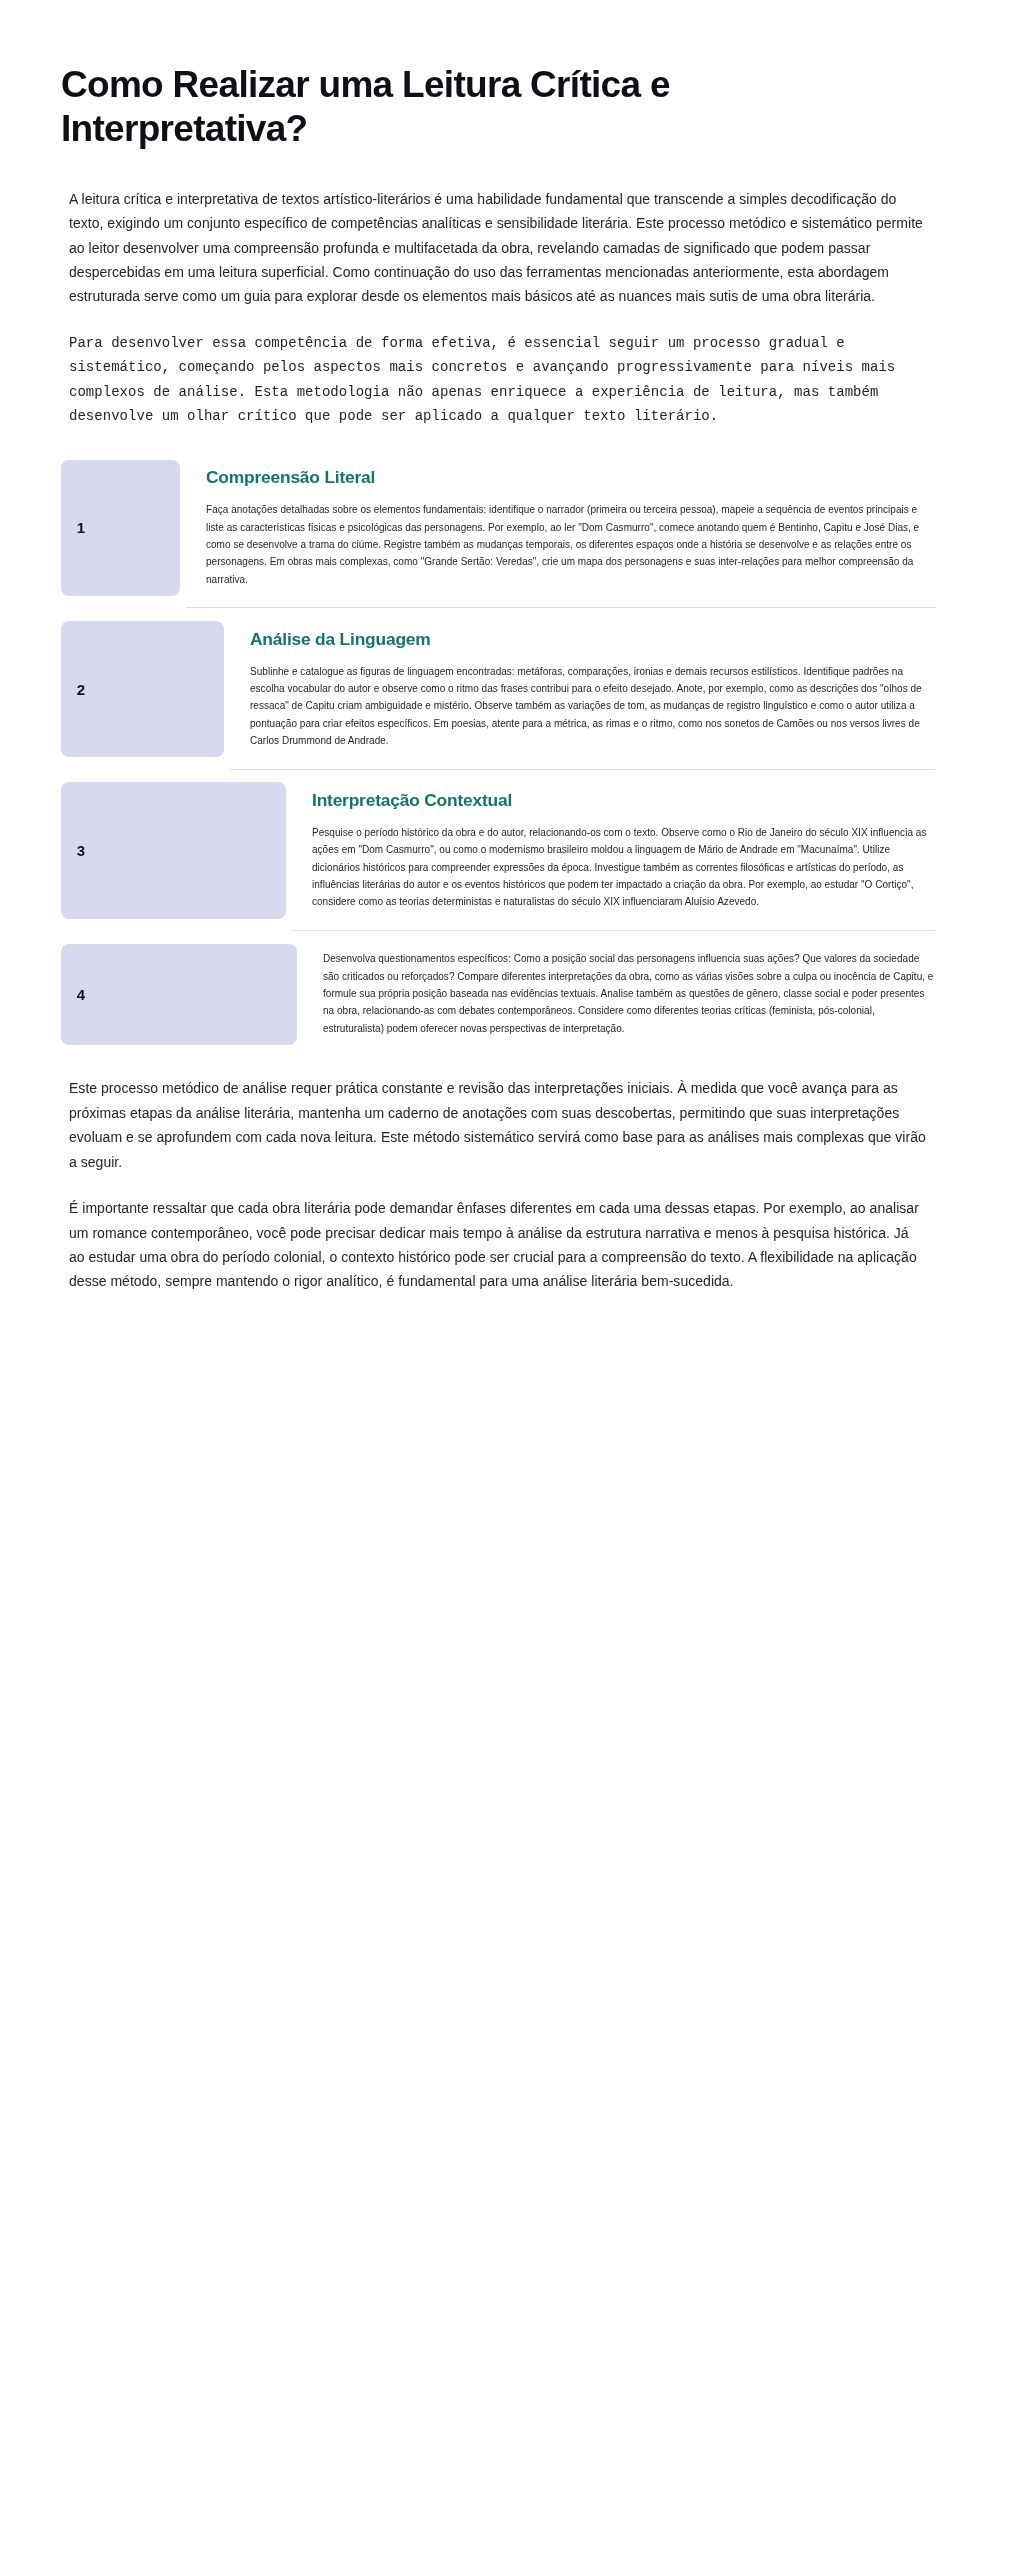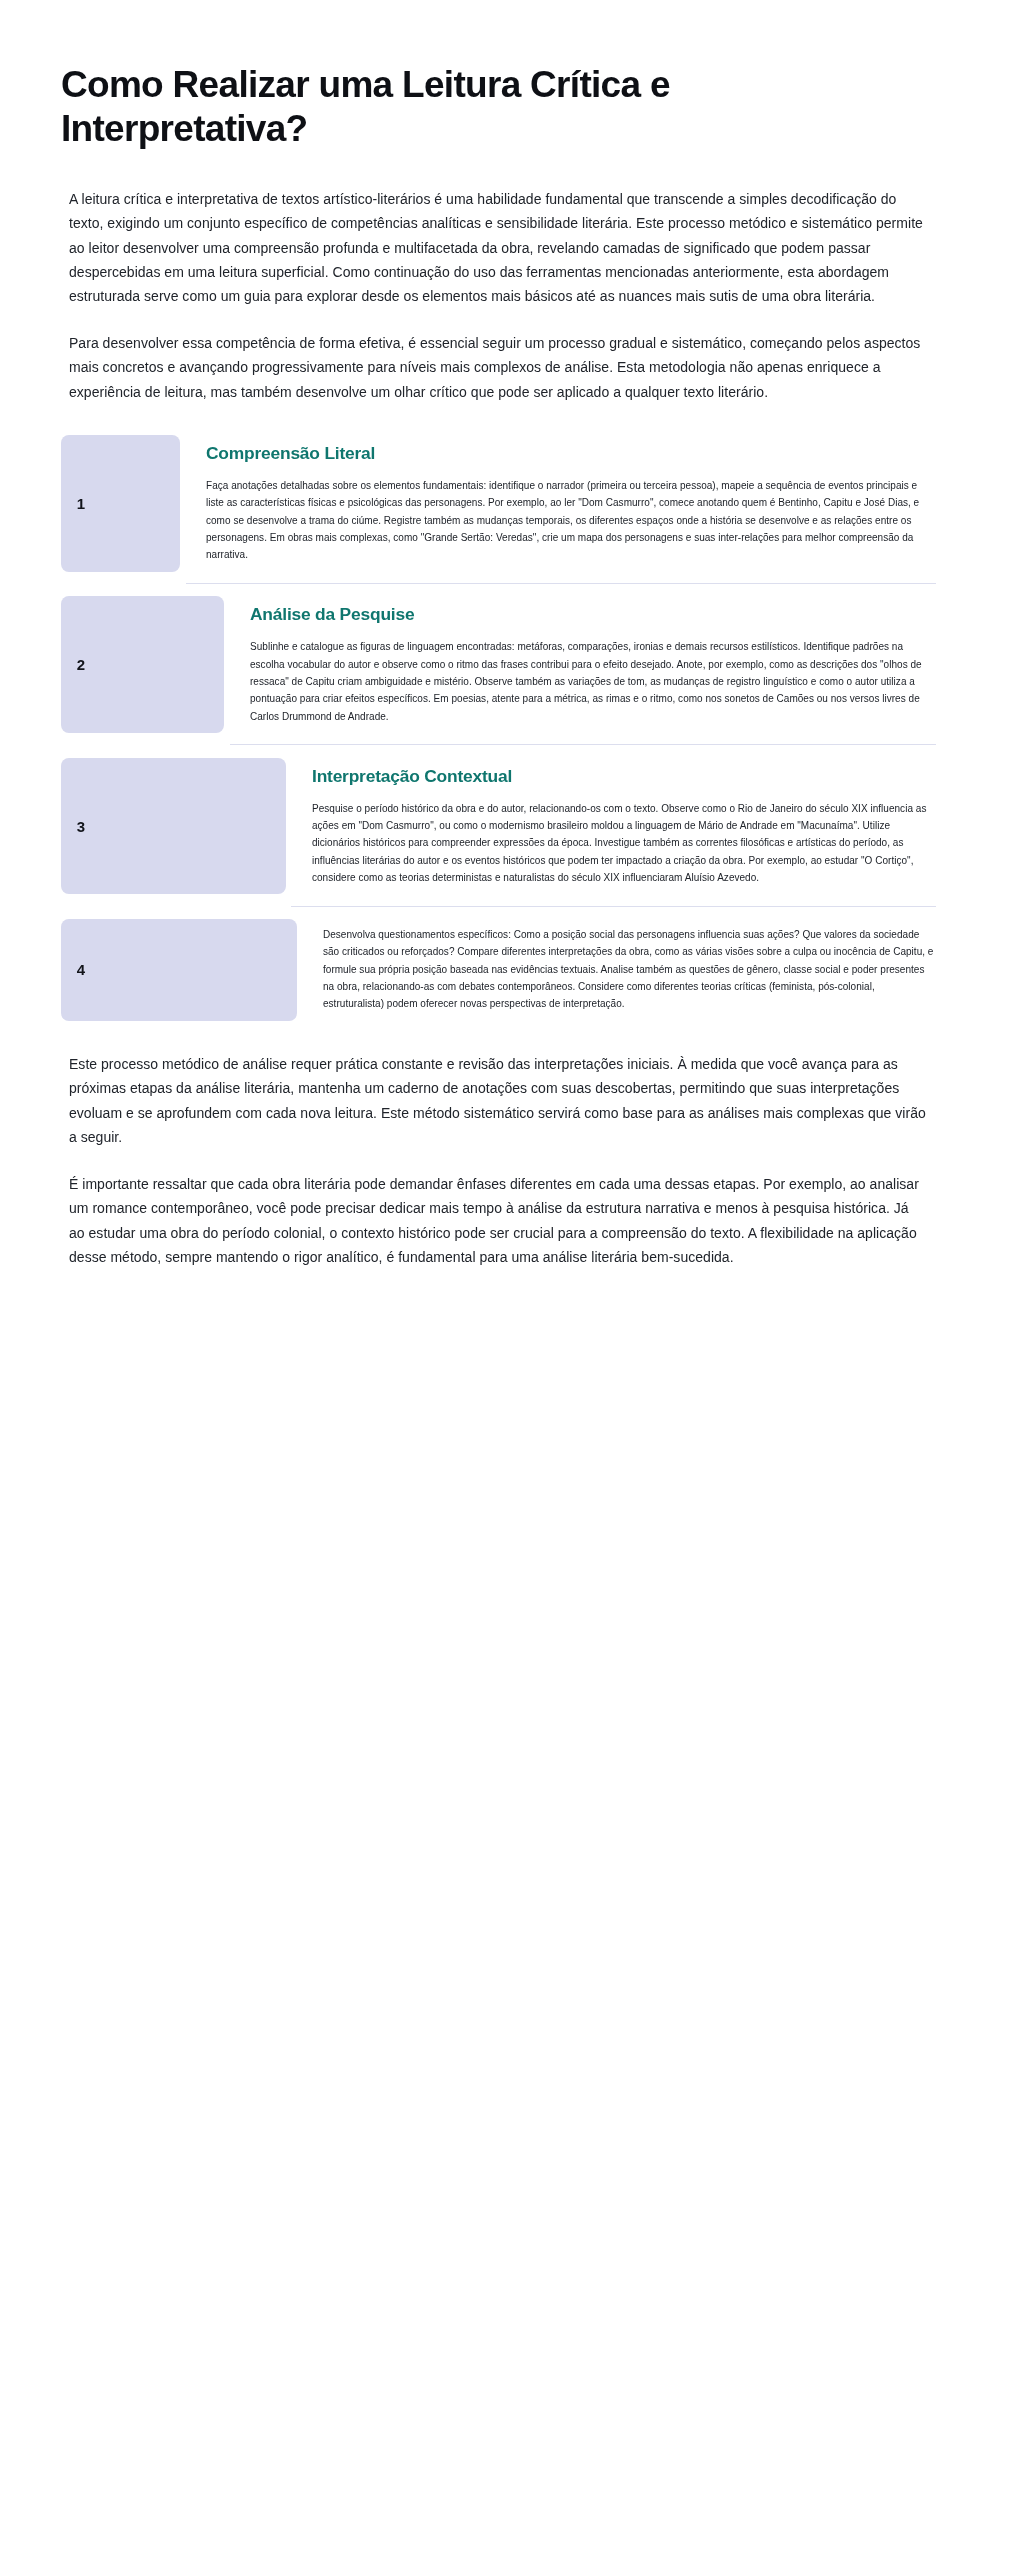--- a/index.html
+++ b/index.html
@@ -41,21 +41,21 @@
   
   .para {
     font-size: 14px;
     line-height: 1.74;
     color: #20242b;
     margin: 8px;
     max-width: 875px;
     letter-spacing: 0.03px;
   }
   .intro-block { margin-top: 35px; }
-  .intro-block .para + .para { margin-top: 22.5px; }
+  .intro-block .para + .para { margin-top: 22.5px; font-family: Liberation Mono, monospace; }
 
   .outro-block { margin-top: 19px; }
   .outro-block .para + .para { margin-top: 22.5px; }
 
   
   .steps {
     margin-top: 31px;
     width: 875px;
   }
   .step-row {
@@ -150,21 +150,21 @@
           <h2 class="step-heading">Compreensão Literal</h2>
           <p class="step-text">Faça anotações detalhadas sobre os elementos fundamentais: identifique o narrador (primeira ou terceira pessoa), mapeie a sequência de eventos principais e liste as características físicas e psicológicas das personagens. Por exemplo, ao ler "Dom Casmurro", comece anotando quem é Bentinho, Capitu e José Dias, e como se desenvolve a trama do ciúme. Registre também as mudanças temporais, os diferentes espaços onde a história se desenvolve e as relações entre os personagens. Em obras mais complexas, como "Grande Sertão: Veredas", crie um mapa dos personagens e suas inter-relações para melhor compreensão da narrativa.</p>
         </div>
       </div>
 
       <div class="step-row s2">
         <div class="step-badge">
           <span>2</span>
         </div>
         <div class="step-body">
-          <h2 class="step-heading">Análise da Pesquise</h2>
+          <h2 class="step-heading">Análise da Linguagem</h2>
           <p class="step-text">Sublinhe e catalogue as figuras de linguagem encontradas: metáforas, comparações, ironias e demais recursos estilísticos. Identifique padrões na escolha vocabular do autor e observe como o ritmo das frases contribui para o efeito desejado. Anote, por exemplo, como as descrições dos "olhos de ressaca" de Capitu criam ambiguidade e mistério. Observe também as variações de tom, as mudanças de registro linguístico e como o autor utiliza a pontuação para criar efeitos específicos. Em poesias, atente para a métrica, as rimas e o ritmo, como nos sonetos de Camões ou nos versos livres de Carlos Drummond de Andrade.</p>
         </div>
       </div>
 
       <div class="step-row s3">
         <div class="step-badge">
           <span>3</span>
         </div>
         <div class="step-body">
           <h2 class="step-heading">Interpretação Contextual</h2>

